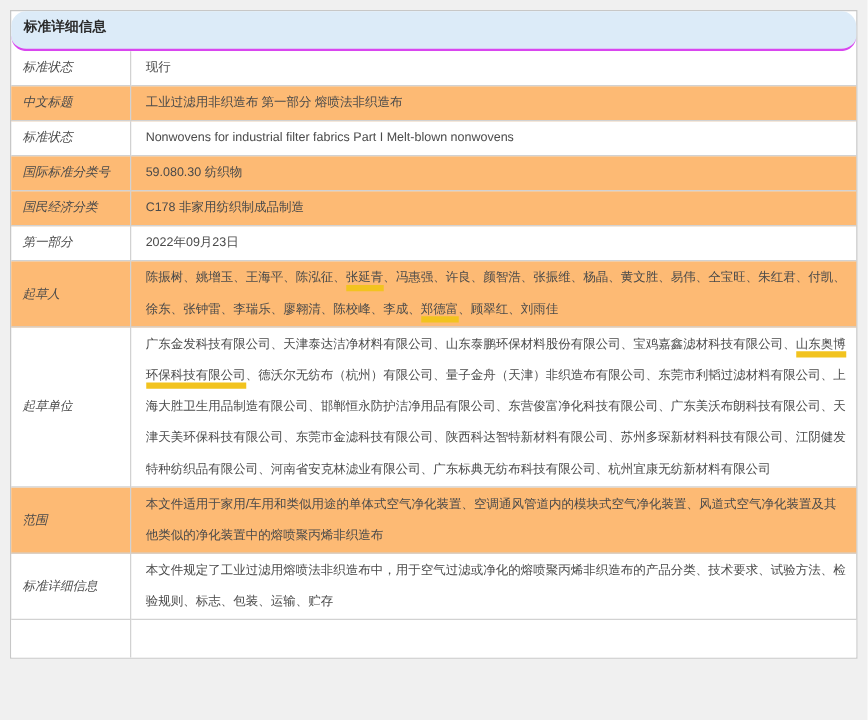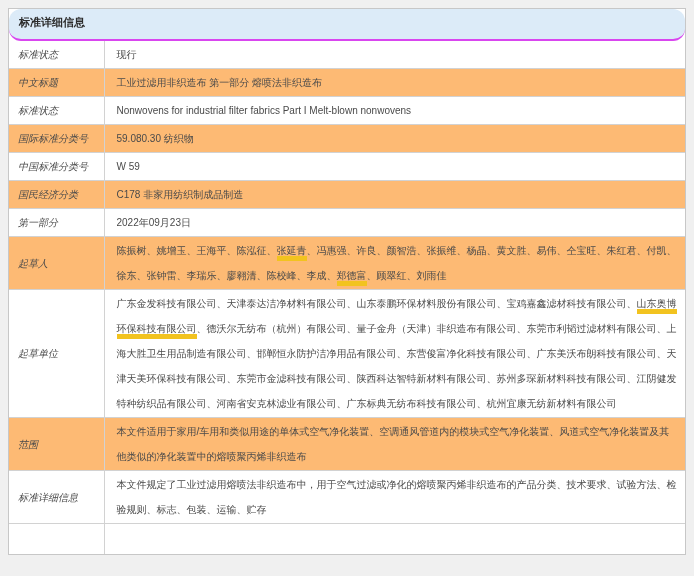--- a/index.html
+++ b/index.html
@@ -56,24 +56,20 @@
             <td><a class="title-link">工业过滤用非织造布 第一部分 熔喷法非织造布</a></td>
           </tr>
           <tr>
             <th>标准状态</th>
             <td>Nonwovens for industrial filter fabrics Part I Melt-blown nonwovens</td>
           </tr>
           <tr class="shade">
             <th>国际标准分类号</th>
             <td>59.080.30 纺织物</td>
           </tr>
-          <tr>
-            <th>中国标准分类号</th>
-            <td>W 59</td>
-          </tr>
           <tr class="shade">
             <th>国民经济分类</th>
             <td>C178 非家用纺织制成品制造</td>
           </tr>
           <tr>
             <th>第一部分</th>
             <td>2022年09月23日</td>
           </tr>
           <tr class="shade">
             <th>起草人</th>

